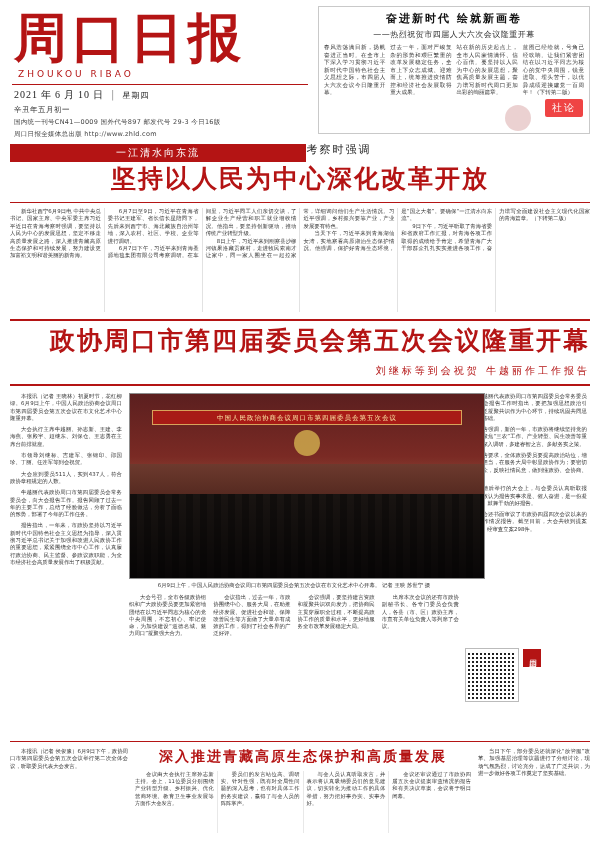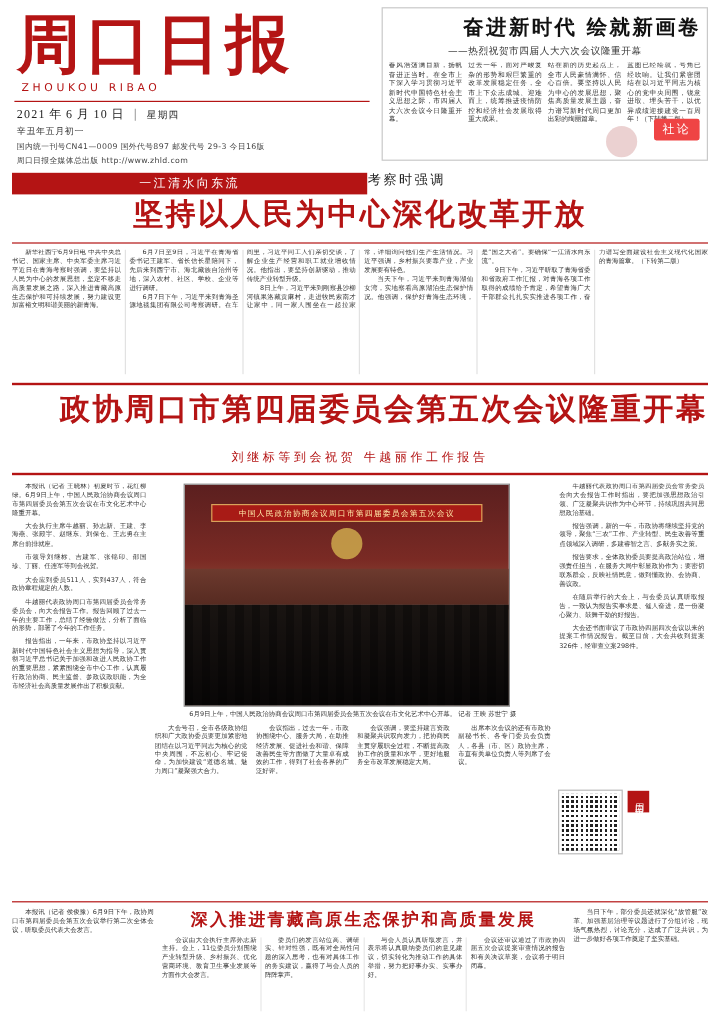--- a/index.html
+++ b/index.html
@@ -40,21 +40,21 @@
   .mast-meta { font-size: 6.5px; color: #444; padding-left: 4px; margin-top: 3px; letter-spacing: .3px; }
   .mast-banner {
     margin-top: 5px; background: #b41414; color: #fff;
     font-size: 10px; text-align: center; padding: 2px 0; letter-spacing: 2px;
     width: 296px;
   }
 
   .mast-right { flex: 1; border: 1px solid #c9c9c9; position: relative; padding: 4px 5px; }
   .edito-title {
     font-family: "DejaVu Serif", serif; font-weight: bold;
-    font-size: 17px; color: #111; letter-spacing: 2px; text-align: right;
+    font-size: 11px; color: #111; letter-spacing: 2px; text-align: center;
     white-space: nowrap;
   }
   .edito-sub { font-size: 8px; text-align: center; color: #333; margin-top: 3px; letter-spacing: .5px; }
   .edito-body {
     margin-top: 4px; font-size: 5.6px; line-height: 7.5px; color: #333;
     column-count: 4; column-gap: 5px; height: 64px; overflow: hidden;
     text-align: justify;
   }
   .edito-stamp {
     position: absolute; right: 6px; bottom: 16px;
@@ -80,40 +80,39 @@
     font-size: 5.4px; line-height: 7.4px; color: #333; text-align: justify;
     height: 104px; overflow: hidden;
   }
 
   
   .band { border-top: 2px solid #b41414; border-bottom: 2px solid #b41414; margin-top: 7px; padding: 5px 0 6px; }
   .band-head {
     font-family: "DejaVu Serif", serif; font-weight: bold; color: #b41414;
     font-size: 25px; text-align: right; letter-spacing: 2px; line-height: 30px;
   }
-  .band-sub { text-align: center; color: #b41414; font-size: 10px; margin-top: 18px; letter-spacing: 3px; }
+  .band-sub { text-align: right; color: #b41414; font-size: 10px; margin-top: 8px; letter-spacing: 3px; }
 
   
   .mid { display: flex; gap: 7px; margin-top: 7px; height: 340px; }
   .mid-col-left { width: 112px; }
   .mid-col-center { width: 330px; }
   .mid-col-right { width: 121px; }
   .col-text {
     font-size: 5.4px; line-height: 7.3px; color: #333; text-align: justify;
   }
   .col-text p { margin-bottom: 4px; text-indent: 11px; }
   .mid-col-left .col-text { height: 338px; overflow: hidden; }
   .mid-col-right .col-text { height: 250px; overflow: hidden; }
 
   .photo-wrap { width: 330px; }
   .photo {
-    width: 272px; height: 186px; position: relative; overflow: hidden;
+    width: 356px; height: 186px; position: relative; overflow: hidden;
     background: linear-gradient(#5b1f1f 0%, #7a2a24 34%, #8e4b39 50%, #b08a6c 62%, #7b5c4a 100%);
     border: 1px solid #8d8d8d;
-    margin-left: 24px;
   }
   .photo-banner {
     position: absolute; top: 16px; left: 22px; right: 22px; height: 15px;
     background: #a81b16; border: 1px solid #d8a35a;
     color: #ffe9a8; font-size: 6.5px; text-align: center; line-height: 15px; letter-spacing: 1px;
   }
   .photo-emblem {
     position: absolute; top: 36px; left: 50%; transform: translateX(-50%);
     width: 26px; height: 26px; border-radius: 50%; background: #c9a24a; opacity: .9;
   }

